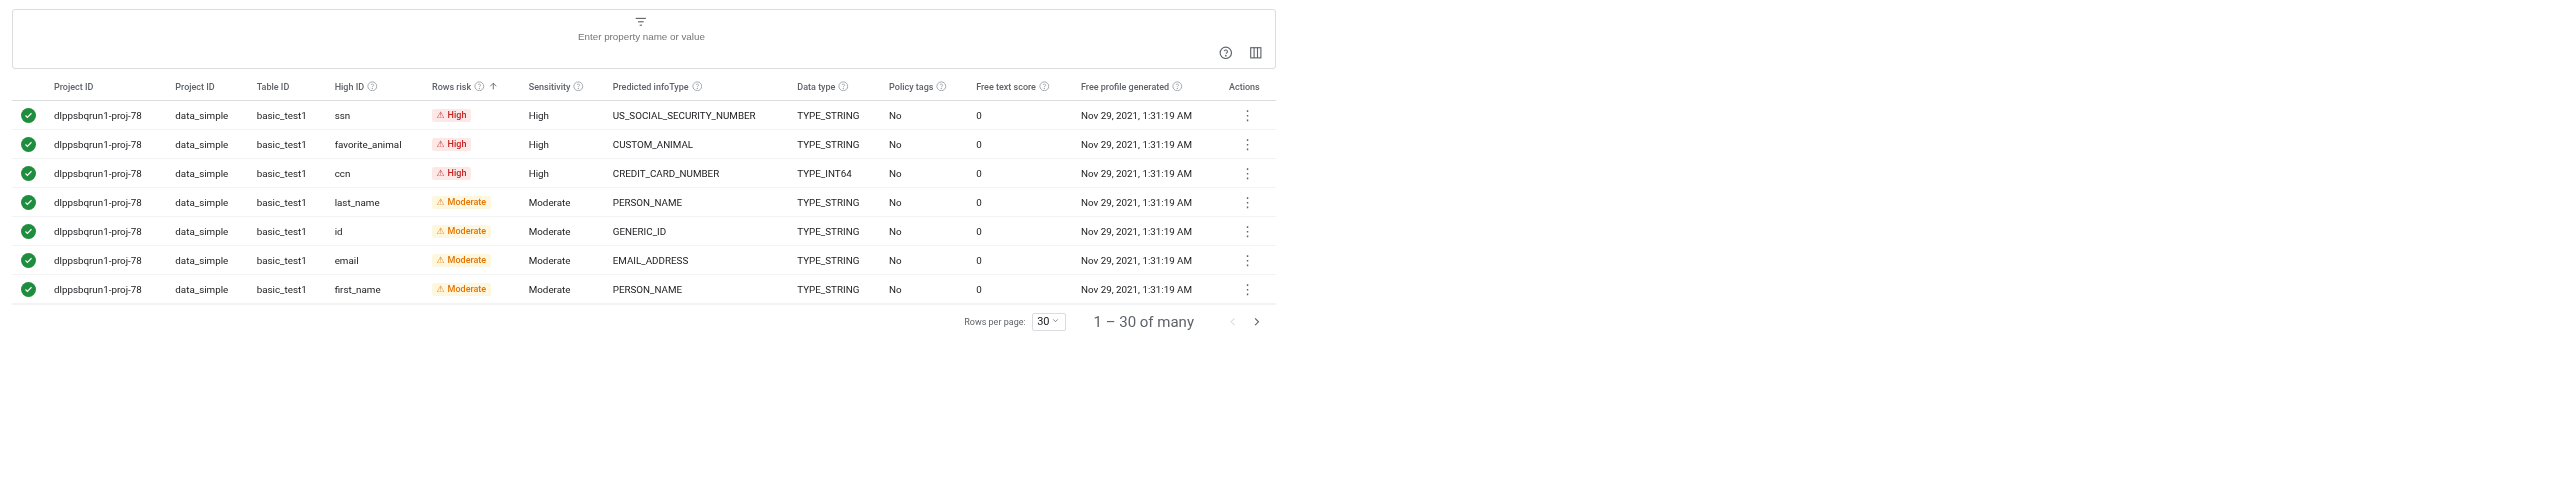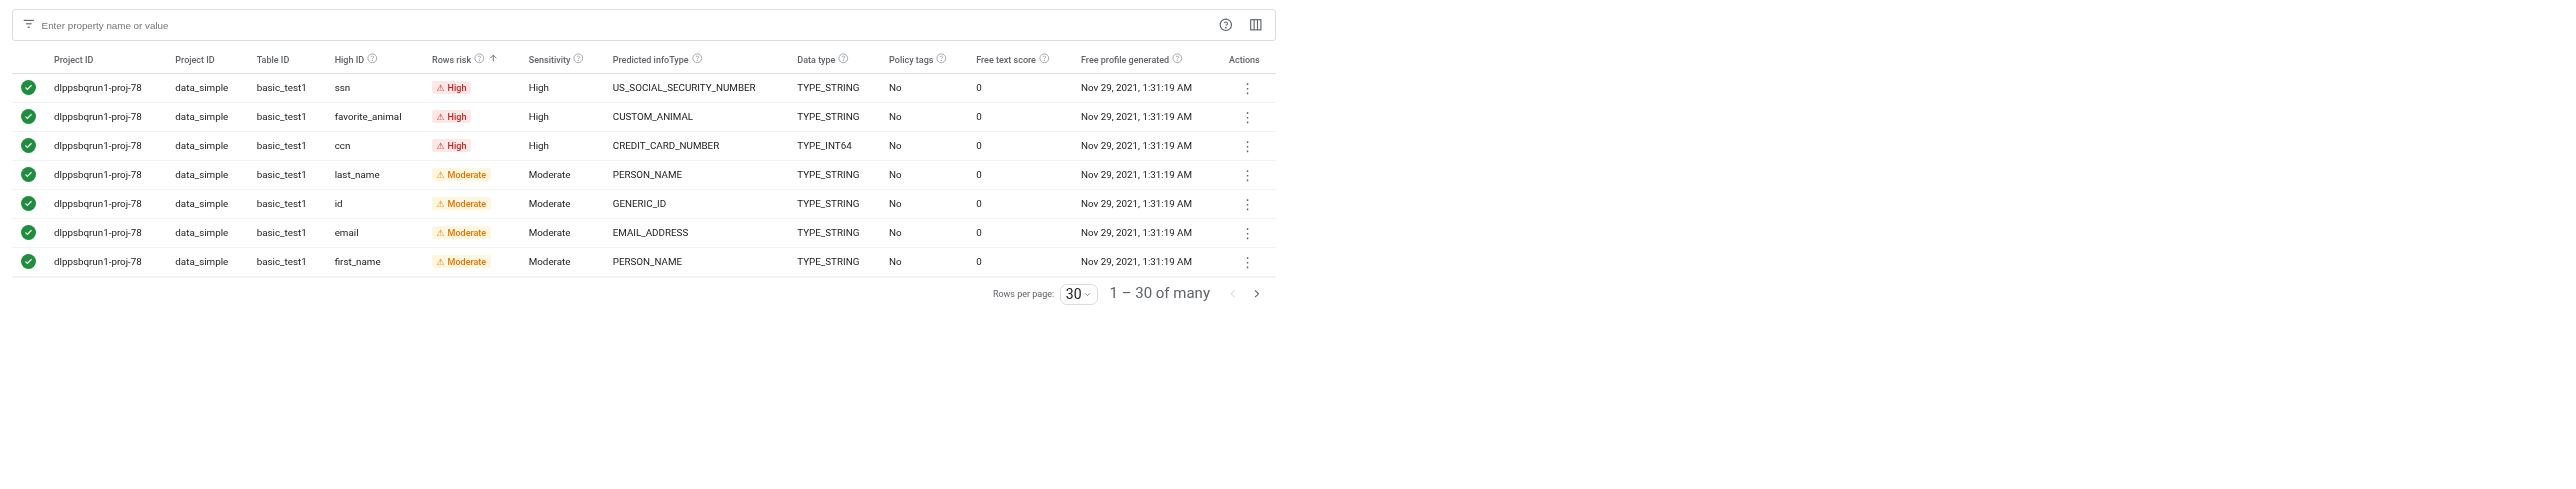--- a/index.html
+++ b/index.html
@@ -22,20 +22,21 @@
       margin-bottom: 9px;
     }
     .toolbar {
       display: flex;
       align-items: center;
       border: 0.8px solid #dadce0;
       border-radius: 3px;
       padding: 4.5px 9px;
       margin-bottom: 6px;
       position: relative;
+      flex-direction: column;
     }
     .filter-icon {
       color: #5f6368;
       margin-right: 6px;
       font-size: 12px;
     }
     .filter-input {
       border: none;
       outline: none;
       font-size: 9.8px;
@@ -129,42 +130,42 @@
     }
     .risk-moderate {
       color: #e37400;
       background: #fef7e0;
     }
     .risk-icon {
       font-size: 9px;
     }
     .footer {
       display: flex;
-      align-items: flex-start;
+      align-items: center;
       justify-content: flex-end;
       padding: 6px 9px;
       font-size: 9px;
       color: #5f6368;
-      gap: 12px;
+      gap: 28px;
       border-top: 0.8px solid #f1f3f4;
     }
     .rows-per-page {
       display: flex;
       align-items: center;
       gap: 6px;
     }
     .rows-select {
       display: flex;
       align-items: center;
       gap: 1.5px;
       cursor: pointer;
       border: 0.8px solid #dadce0;
-      border-radius: 7px;
+      border-radius: 2px;
       padding: 1.5px 4.5px;
-      font-size: 14px;
+      font-size: 11px;
       color: #202124;
     }
     .pagination-info {
       font-size: 15px;
       color: #5f6368;
     }
     .pagination-nav {
       display: flex;
       align-items: center;
       gap: 3px;

